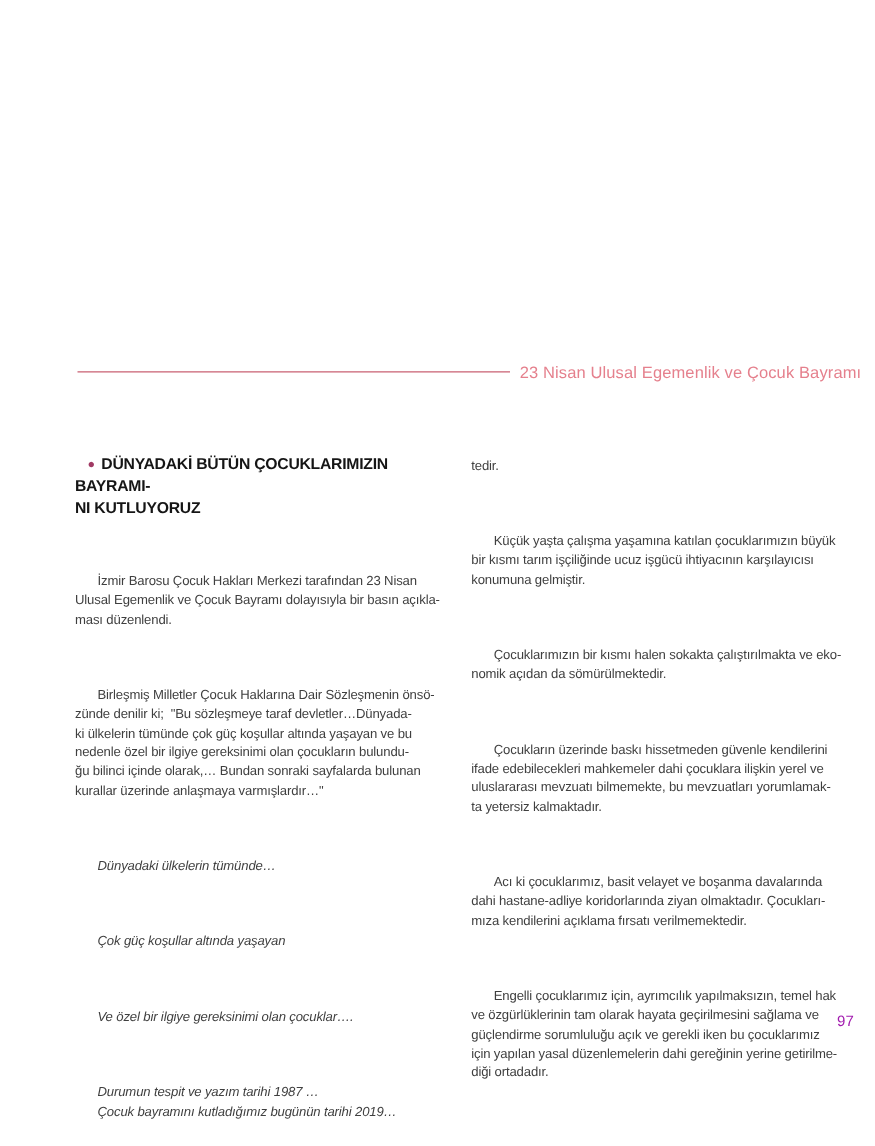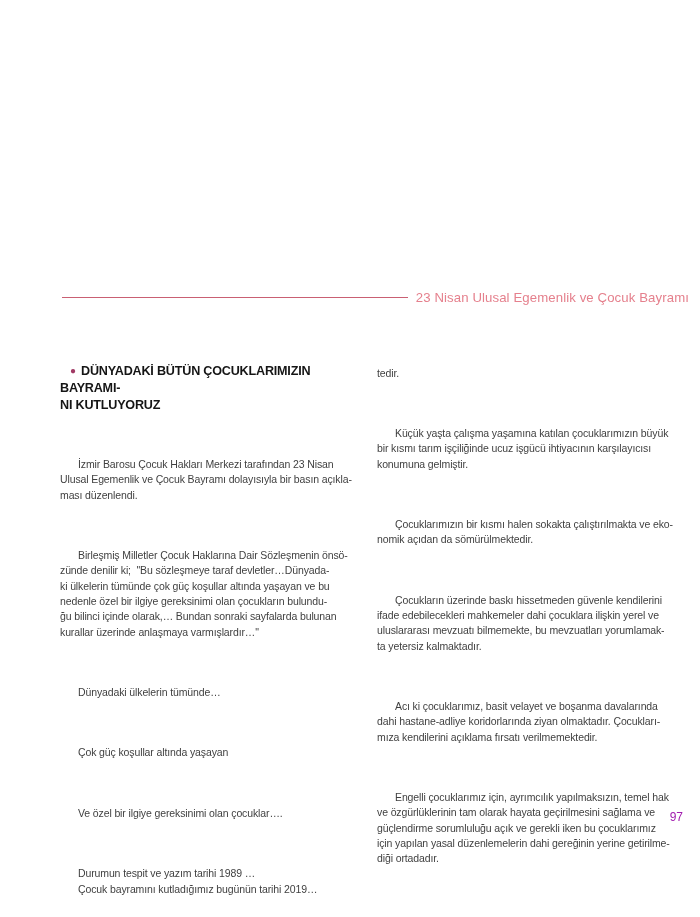--- a/index.html
+++ b/index.html
@@ -69,21 +69,21 @@
     position: relative;
     top: -1px;
     color: #a13a64;
     letter-spacing: 0;
   }
   h2.article-title .title-text { white-space: pre-line; }
   .col p {
     margin: 0 0 14.5px 0;
   }
   .col p.para    { text-indent: 18px; }
-  .col p.quote   { margin-left: 18px; }
+  .col p.quote   { margin-left: 18px; font-style: italic; }
   .col p.noindent{ text-indent: 0; }
   .page-number {
     position: absolute;
     right: 17px;
     top: 810px;
     font-size: 12px;
     color: #a21caf;
   }
 </style>
 </head>
@@ -104,21 +104,21 @@
 ması düzenlendi.</p>
     <p class="para">Birleşmiş Milletler Çocuk Haklarına Dair Sözleşmenin önsö-
 zünde denilir ki;  "Bu sözleşmeye taraf devletler…Dünyada-
 ki ülkelerin tümünde çok güç koşullar altında yaşayan ve bu
 nedenle özel bir ilgiye gereksinimi olan çocukların bulundu-
 ğu bilinci içinde olarak,… Bundan sonraki sayfalarda bulunan
 kurallar üzerinde anlaşmaya varmışlardır…"</p>
     <p class="quote">Dünyadaki ülkelerin tümünde…</p>
     <p class="quote">Çok güç koşullar altında yaşayan</p>
     <p class="quote">Ve özel bir ilgiye gereksinimi olan çocuklar….</p>
-    <p class="quote">Durumun tespit ve yazım tarihi 1989 …
+    <p class="quote">Durumun tespit ve yazım tarihi 1987 …
 Çocuk bayramını kutladığımız bugünün tarihi 2019…</p>
     
     
     
   </div>
 
   <div class="col col-right">
     <p class="noindent">tedir.</p>
     <p class="para">Küçük yaşta çalışma yaşamına katılan çocuklarımızın büyük
 bir kısmı tarım işçiliğinde ucuz işgücü ihtiyacının karşılayıcısı

